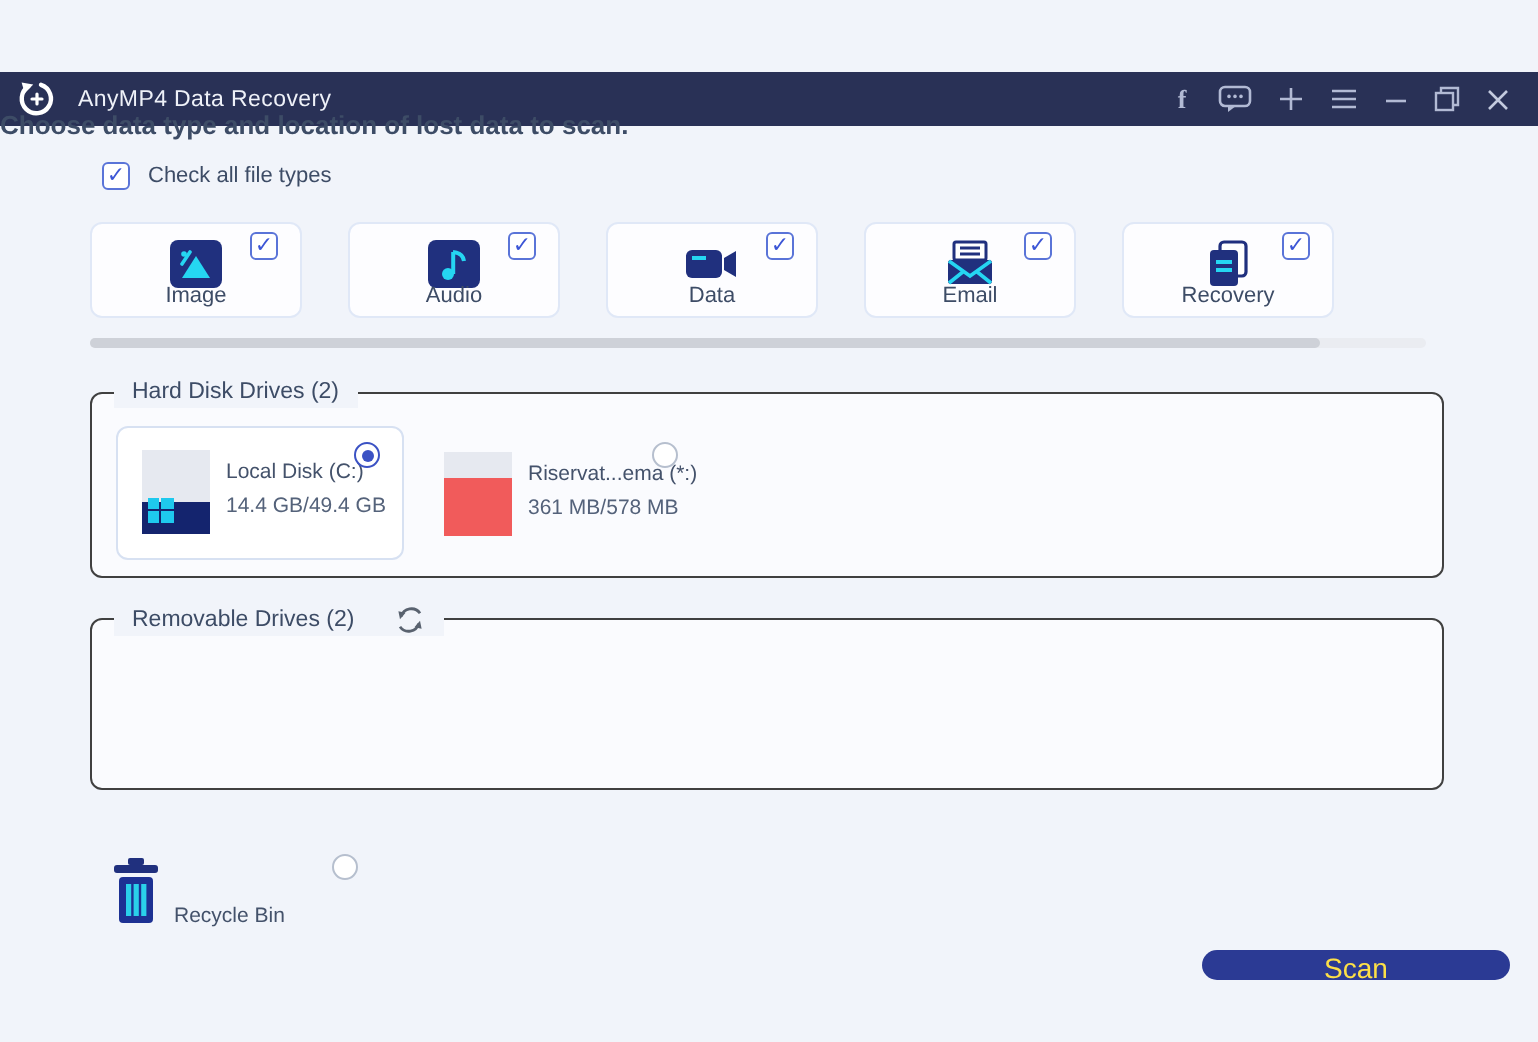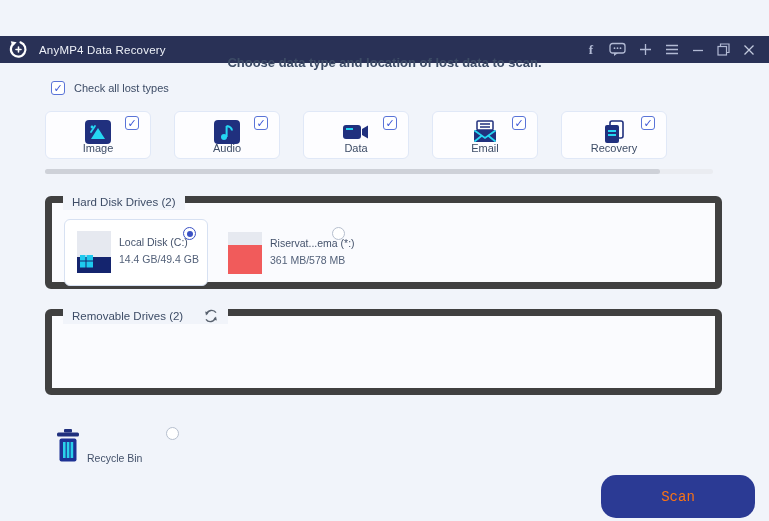--- a/index.html
+++ b/index.html
@@ -13,41 +13,41 @@
   .titlebar{
     position:absolute;top:0;left:0;width:769px;height:27px;
     background:#293156;display:flex;align-items:center;margin-top:36px;
   }
   .logo{margin-left:9px;flex:0 0 auto;}
   .win-title{margin-left:11px;font-size:11.5px;color:#eef1f8;letter-spacing:.2px;}
   .tb-icons{margin-left:auto;margin-right:14px;display:flex;align-items:center;gap:13px;}
   .tbi{color:#b2bad4;display:flex;align-items:center;justify-content:center;cursor:default;}
   .tbi.fb{font-size:13px;font-family:"Liberation Serif",serif;font-weight:bold;width:10px;}
   
-  .heading{position:absolute;top:55px;left:0;width:100%;text-align:center;
+  .heading{position:absolute;top:55px;left:0;width:100%;text-align:left;
     font-size:13px;font-weight:600;color:#3d4c66;}
   .check-all{position:absolute;top:81px;left:51px;display:flex;align-items:center;gap:9px;
     font-size:11px;color:#3d4c66;}
   .cb{width:14px;height:14px;border:1px solid #5a74d8;border-radius:3px;background:#fff;
     color:#3c56d6;font-size:11px;line-height:12px;text-align:center;box-sizing:border-box;flex:0 0 auto;}
   .cb.checked::after{content:"\2713";display:block;}
   
   .cards{position:absolute;top:111px;left:45px;width:632px;height:50px;
     display:flex;gap:23px;overflow:hidden;}
   .card{flex:0 0 104px;height:46px;background:#fdfdff;border:1px solid #e0e8f7;
     border-radius:6px;position:relative;}
   .card .tile{position:absolute;top:7px;left:50%;transform:translateX(-50%);}
   .card .cb{position:absolute;top:4px;right:11px;}
   .card .type-label{position:absolute;bottom:4px;left:0;width:100%;text-align:center;
     font-size:11px;color:#3d4c66;}
   .hscroll{position:absolute;top:169px;left:45px;width:668px;height:5px;
     background:#eaecf1;border-radius:3px;}
   .hscroll .thumb{width:615px;height:5px;background:#ced1d8;border-radius:3px;}
   
-  .fieldset{position:absolute;left:45px;width:677px;border:7px solid #404040;
+  .fieldset{position:absolute;left:45px;width:677px;border:1px solid #404040;
     border-radius:6px;background:#fafbfe;box-sizing:border-box;}
   .fs-hd{top:196px;height:93px;}
   .fs-rm{top:309px;height:86px;}
   .fs-label{position:absolute;top:-8px;left:11px;background:#f1f4fa;padding:0 9px;
     font-size:11.5px;color:#3d4c66;display:flex;align-items:center;gap:20px;line-height:15px;}
   
   .drive-card{position:absolute;left:12px;top:16px;width:142px;height:65px;
     background:#fff;border:1px solid #d7e1f2;border-radius:6px;}
   .drive-icon{position:absolute;}
   .drive-name{position:absolute;font-size:10.5px;color:#44526b;white-space:nowrap;}
@@ -56,23 +56,23 @@
     background:#fff;position:absolute;box-sizing:border-box;}
   .radio.sel{border:1.5px solid #3b52c4;}
   .radio.sel::after{content:"";position:absolute;left:50%;top:50%;width:6px;height:6px;
     margin:-3px 0 0 -3px;border-radius:50%;background:#3b52c4;}
   
   .recycle{position:absolute;left:0;top:417px;width:300px;height:60px;}
   .recycle .trash{position:absolute;left:55px;top:12px;}
   .recycle .rb-label{position:absolute;left:87px;top:35px;font-size:10.5px;color:#44526b;}
   .recycle .radio{left:166px;top:10px;}
   
-  .scan-btn{position:absolute;left:601px;top:475px;width:154px;height:43px;
-    background:#2b3a94;border:none;border-radius:15px;color:#f97316;font-size:14px;
-    font-family:Liberation Mono, monospace;cursor:pointer;}
+  .scan-btn{position:absolute;left:601px;top:475px;width:154px;height:15px;
+    background:#2b3a94;border:none;border-radius:15px;color:#fde047;font-size:14px;
+    font-family:Liberation Sans, sans-serif;cursor:pointer;}
 </style>
 </head>
 <body>
 
 <div class="titlebar">
   <svg class="logo" width="19" height="19" viewBox="0 0 19 19">
     <path d="M5.2 3.2 A7.3 7.3 0 1 0 11.5 2.4" fill="none" stroke="#ffffff" stroke-width="2.2" stroke-linecap="round"></path>
     <polygon points="1.8,1.2 7.6,2.2 3.4,6.6" fill="#ffffff"></polygon>
     <path d="M9.5 7 v5 M7 9.5 h5" stroke="#ffffff" stroke-width="1.6" stroke-linecap="round"></path>
   </svg>
@@ -114,21 +114,21 @@
           <path d="M1.5 1.5 L10.5 10.5 M10.5 1.5 L1.5 10.5" stroke="#c3cade" stroke-width="1.3"></path>
         </svg>
     </span>
   </div>
 </div>
 
 <div class="heading">Choose data type and location of lost data to scan.</div>
 
 <div class="check-all">
   <span class="cb checked"></span>
-  <span>Check all lost types</span>
+  <span>Check all file types</span>
 </div>
 
 <div class="cards">
 
   <div class="card">
     <svg class="tile" width="30" height="26" viewBox="0 0 30 26">
       <rect x="2" y="1" width="26" height="24" rx="4" fill="#20307e"></rect>
       <polygon points="8,20 15,9 22,20" fill="#25d6f2"></polygon>
       <path d="M8 13 L12 7" stroke="#25d6f2" stroke-width="1.8" stroke-linecap="round"></path>
       <circle cx="9" cy="8" r="1.4" fill="#25d6f2"></circle>

